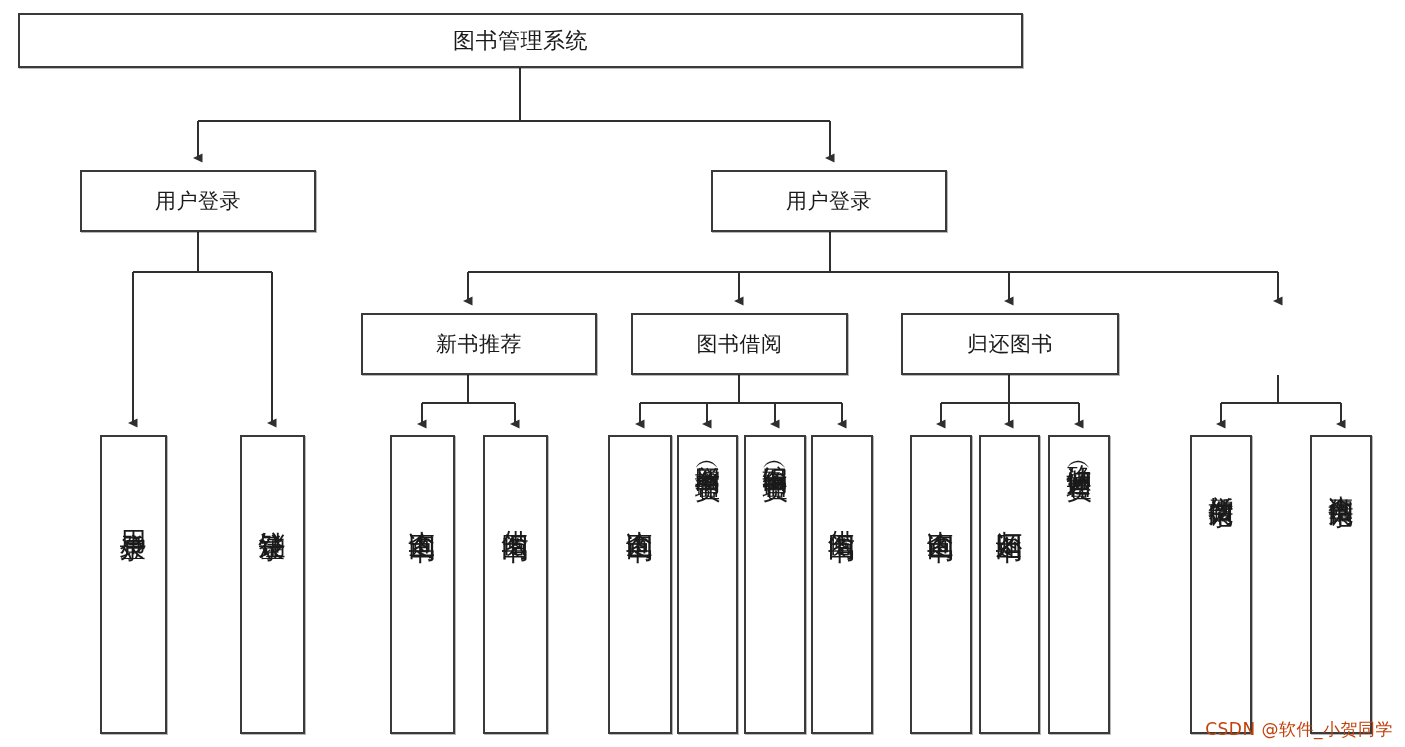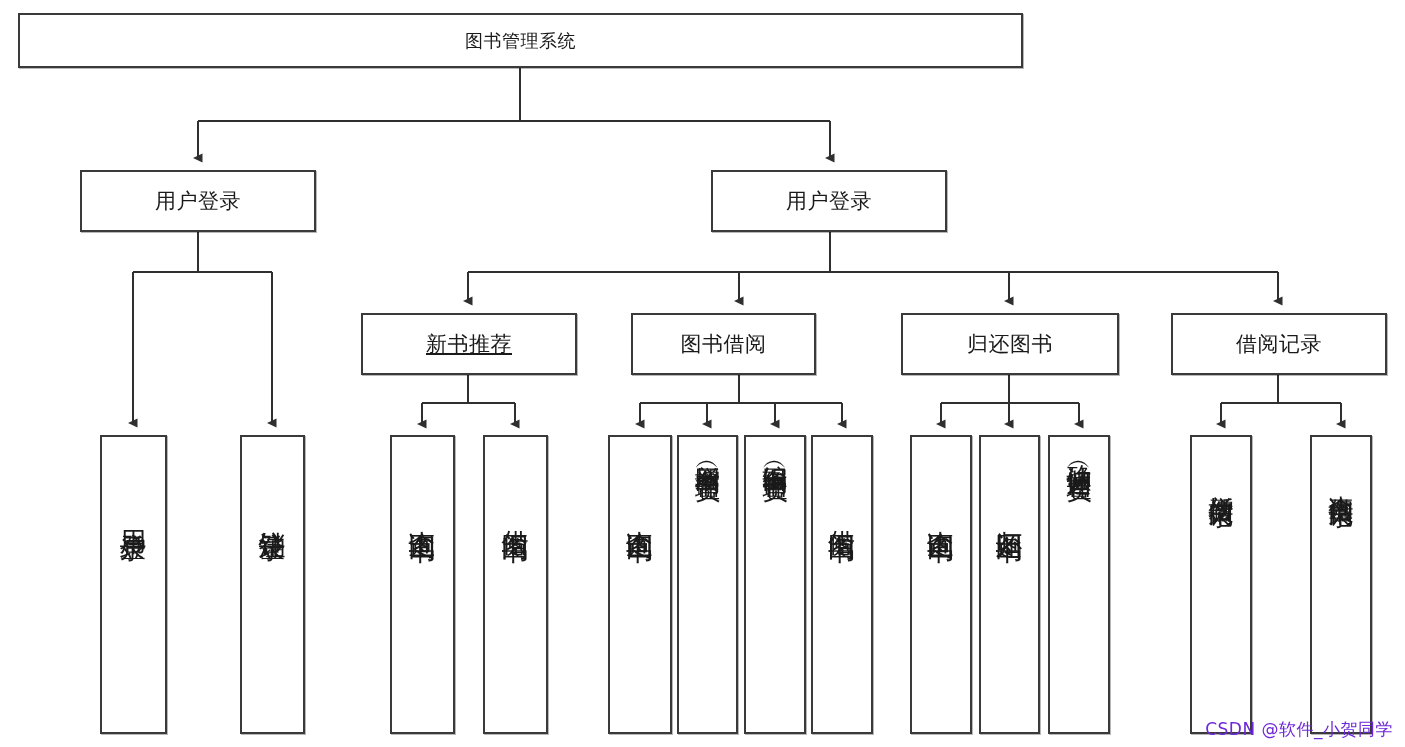--- a/index.html
+++ b/index.html
@@ -56,28 +56,28 @@
     text-orientation: upright;
     font-size: 27px;
     line-height: 1.0;
     letter-spacing: 2px;
     white-space: nowrap;
   }
   .node.vert.small .label {
     font-size: 25px;
   }
   .node.root .label {
-    font-size: 18px;
+    font-size: 22px;
   }
   #watermark {
     position: absolute;
     right: 12px;
     bottom: 6px;
     font-size: 17px;
-    color: #6d28d9;
+    color: #c2410c;
     letter-spacing: 0.5px;
     white-space: nowrap;
     pointer-events: none;
   }
 </style>
 </head>
 <body>
 
 <div id="diagram-root">
 
@@ -135,32 +135,29 @@
     <span class="label">图书管理系统</span>
   </div>
 
   <div class="node horiz" style="left:80px; top:170px; width:236px; height:62px;">
     <span class="label">用户登录</span>
   </div>
   <div class="node horiz" style="left:711px; top:170px; width:236px; height:62px;">
     <span class="label">用户登录</span>
   </div>
 
-  <div class="node horiz" style="left:361px; top:313px; width:216px; height:62px;text-decoration:underline;">
+  <div class="node horiz" style="left:361px; top:313px; width:236px; height:62px;">
     <span class="label">新书推荐</span>
   </div>
-  <div class="node horiz" style="left:631px; top:313px; width:185px; height:62px;">
+  <div class="node horiz" style="left:631px; top:313px; width:217px; height:62px;">
     <span class="label">图书借阅</span>
   </div>
   <div class="node horiz" style="left:901px; top:313px; width:218px; height:62px;">
     <span class="label">归还图书</span>
   </div>
-  <div class="node horiz" style="left:1171px; top:313px; width:216px; height:62px;">
-    <span class="label">借阅记录</span>
-  </div>
 
   <div class="node vert" style="left:100px; top:435px; width:67px; height:299px; padding-top:72px;">
     <span class="label">用户登录</span>
   </div>
   <div class="node vert" style="left:240px; top:435px; width:65px; height:299px; padding-top:72px;">
     <span class="label">注销登录</span>
   </div>
 
   <div class="node vert" style="left:390px; top:435px; width:65px; height:299px; padding-top:72px;">
     <span class="label">查询图书</span>

